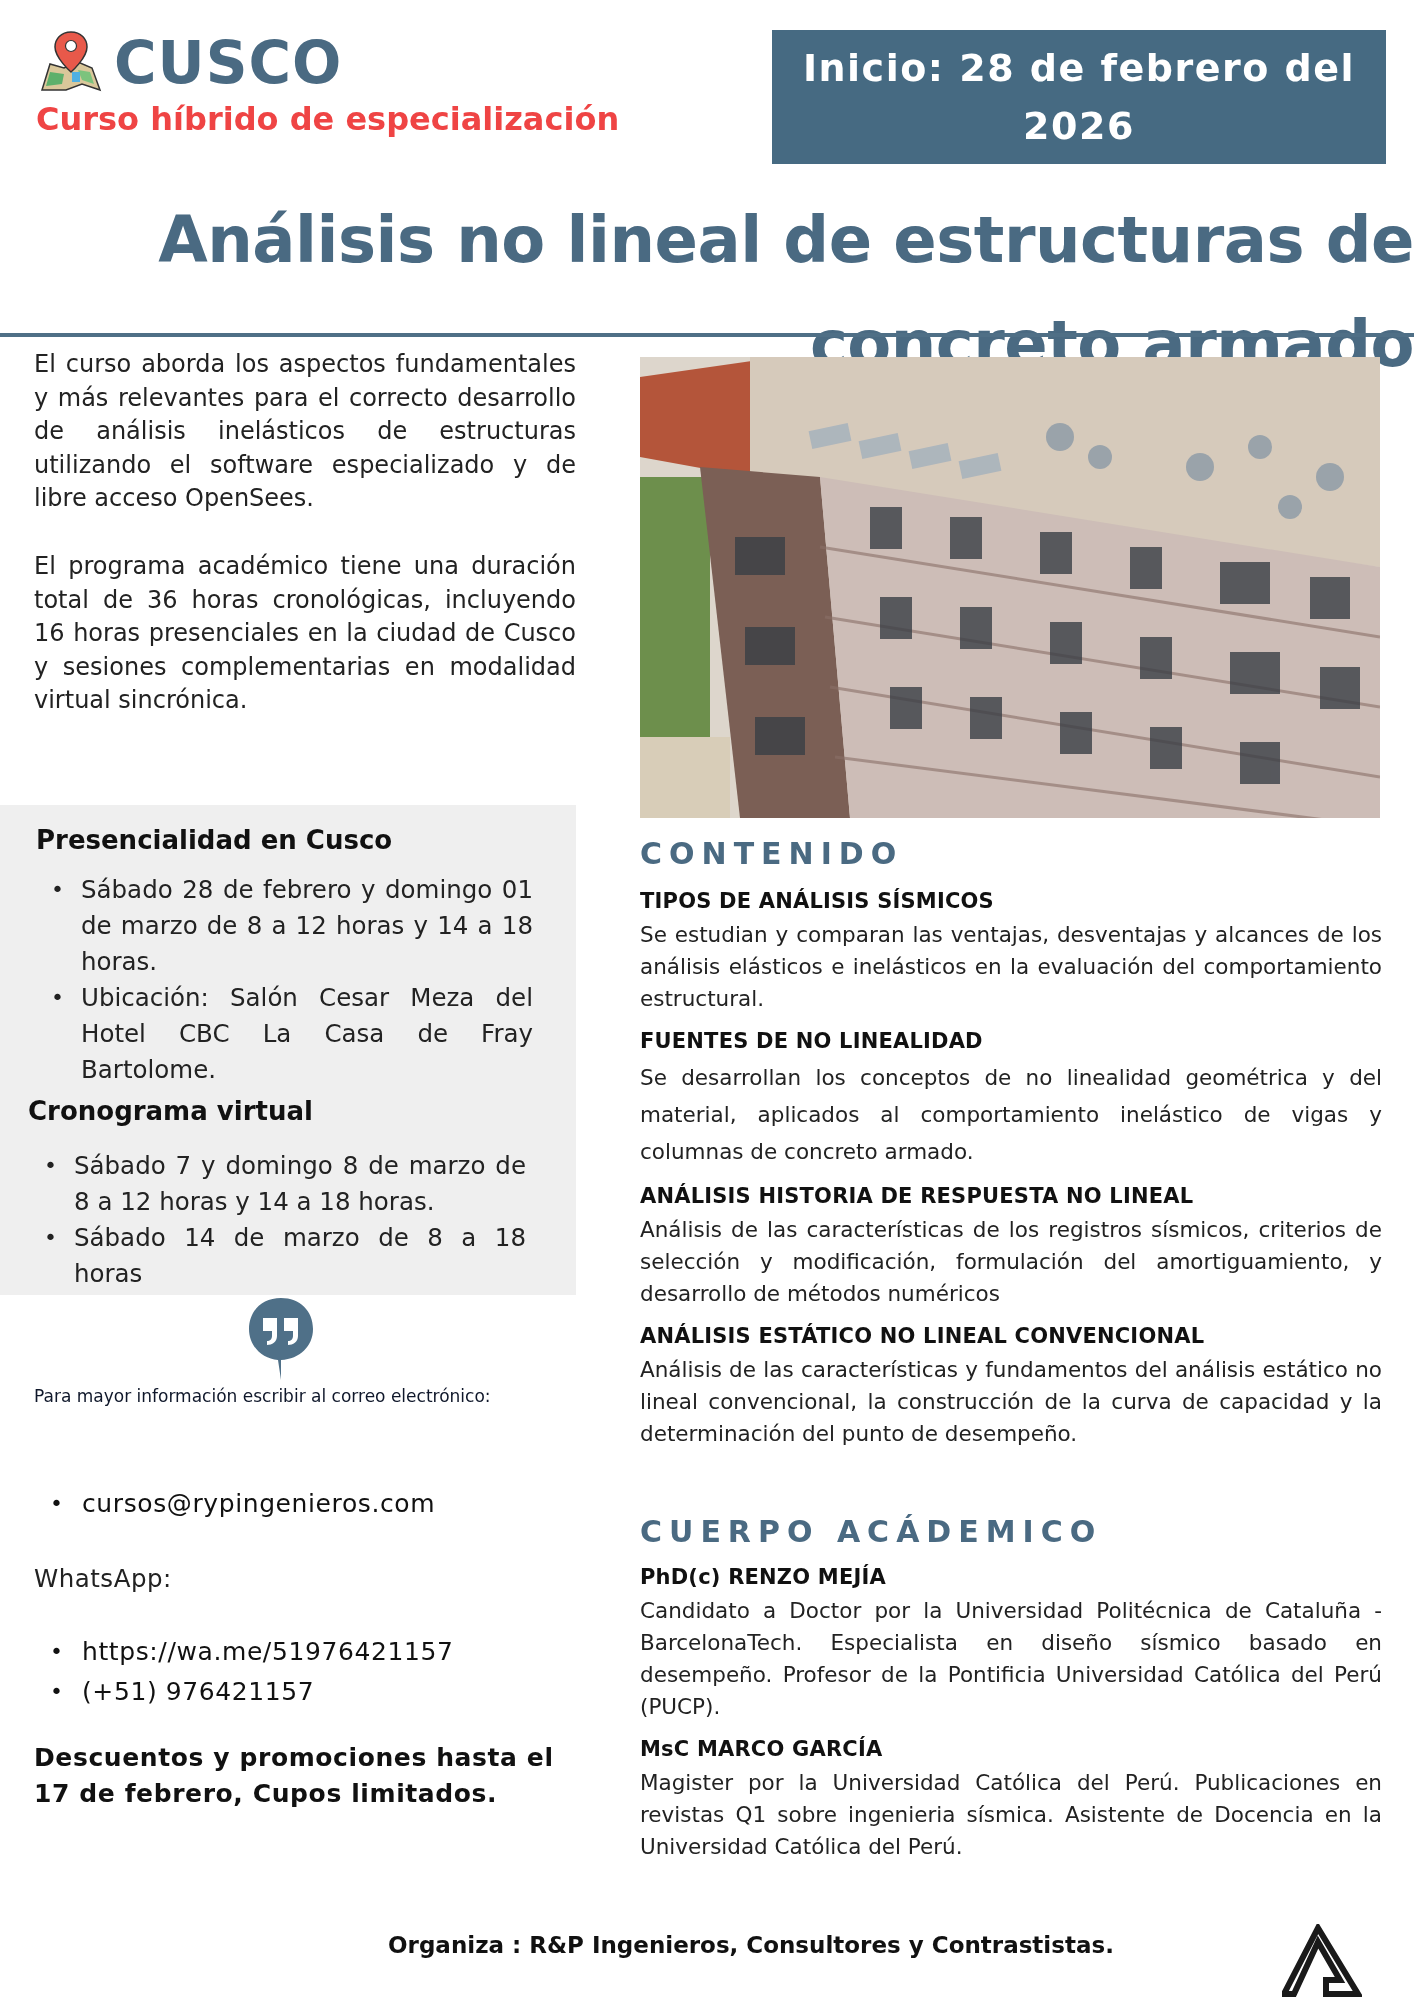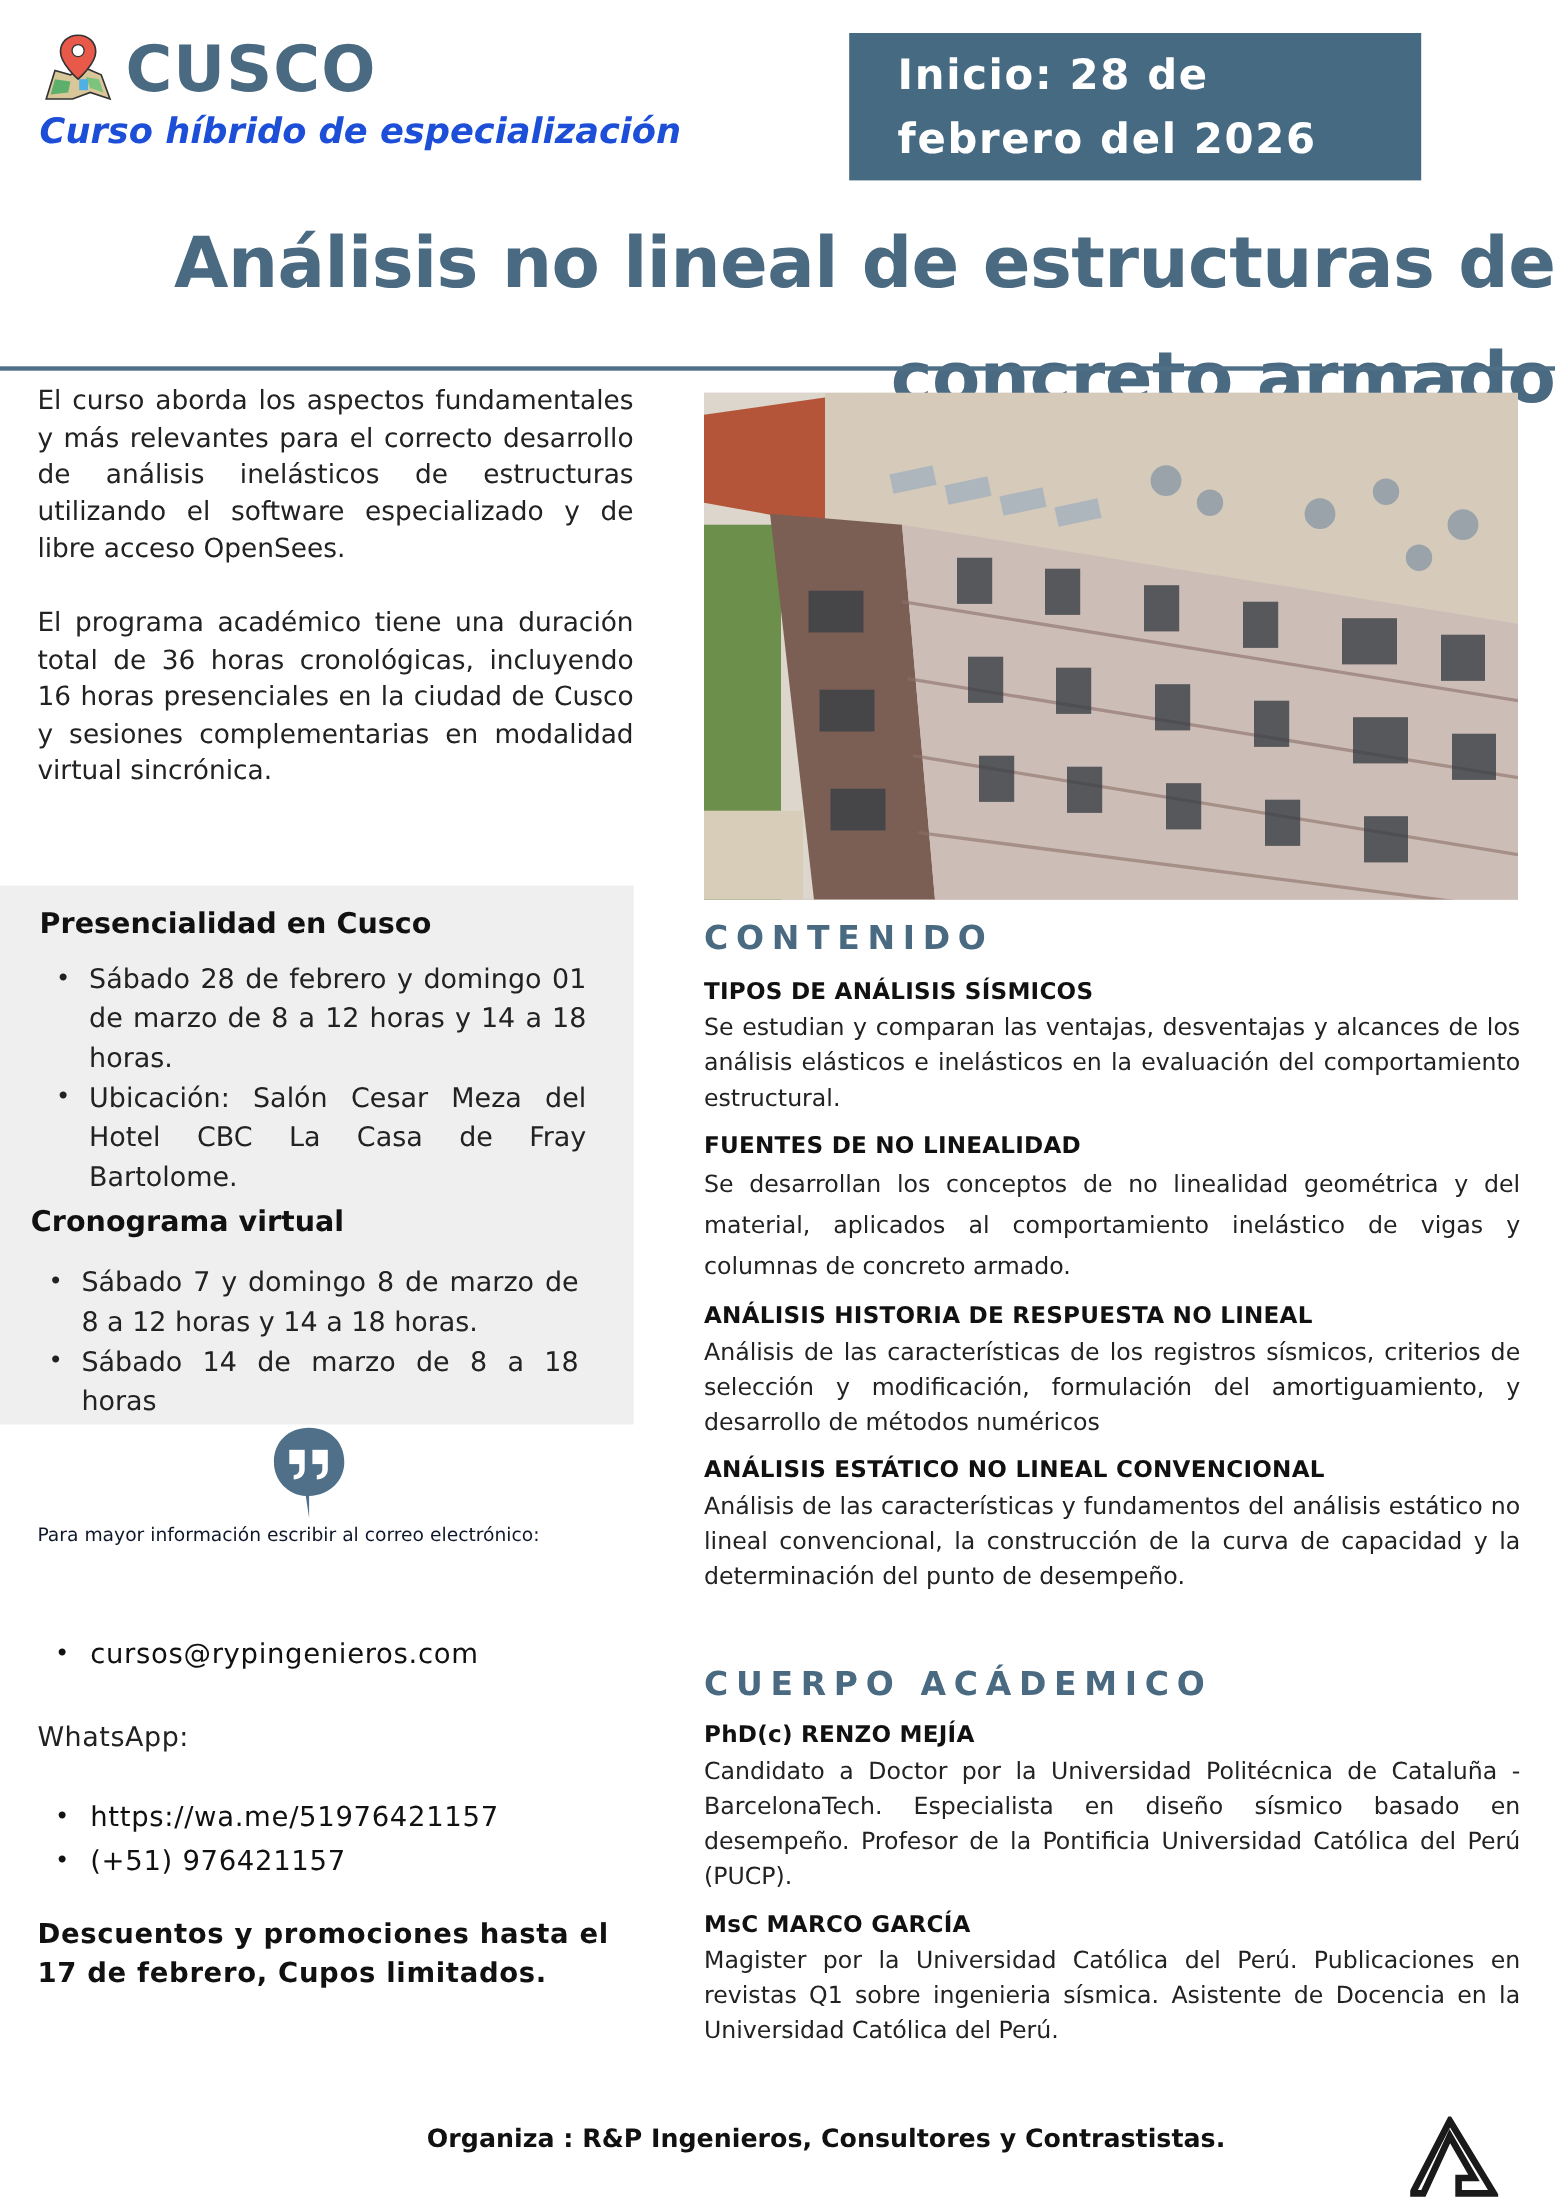--- a/index.html
+++ b/index.html
@@ -5,23 +5,23 @@
   * { box-sizing: border-box; margin: 0; padding: 0; }
   html, body { width: 1414px; height: 2000px; background: #ffffff; overflow: hidden; }
   body { position: relative; font-family: "DejaVu Sans", sans-serif; color: #1a1a1a; }
   .abs { position: absolute; }
 
   
   .brand { left: 36px; top: 28px; width: 680px; }
   .brand-row { display: flex; align-items: center; }
   .pin-icon { width: 70px; height: 70px; margin-right: 8px; }
   .city { font-family: "DejaVu Sans", sans-serif; font-weight: bold; font-size: 58px; color: #4a6a82; letter-spacing: 1px; line-height: 62px; }
-  .subtitle { font-family: "DejaVu Sans", sans-serif; font-weight: bold; font-size: 32px; color: #1d4ed8; margin-top: 2px; line-height: 38px; white-space: nowrap; font-style: italic; }
-
-  .date-box { left: 772px; top: 30px; width: 520px; height: 134px; background: #466a82; color: #ffffff; display: flex; align-items: center; justify-content: center; padding: 0 44px; }
+  .subtitle { font-family: "DejaVu Sans", sans-serif; font-weight: bold; font-size: 32px; color: #ef4444; margin-top: 2px; line-height: 38px; white-space: nowrap; }
+
+  .date-box { left: 772px; top: 30px; width: 614px; height: 134px; background: #466a82; color: #ffffff; display: flex; align-items: center; justify-content: center; text-align: center; padding: 0 30px; }
   .date-box span { font-family: "DejaVu Sans", sans-serif; font-weight: bold; font-size: 38px; line-height: 58px; letter-spacing: 1.5px; }
 
   .main-title { left: 40px; top: 188px; width: 1374px; text-align: right; font-family: "DejaVu Sans", sans-serif; font-weight: bold; font-size: 64px; line-height: 104px; color: #4a6a82; letter-spacing: -0.5px; }
   .divider { left: 0; top: 333px; width: 1414px; height: 4px; background: #4f6f86; }
 
   
   .intro { left: 34px; top: 348px; width: 542px; font-size: 24px; line-height: 33.6px; text-align: justify; color: #222; }
   .intro p + p { margin-top: 34px; }
 
   

